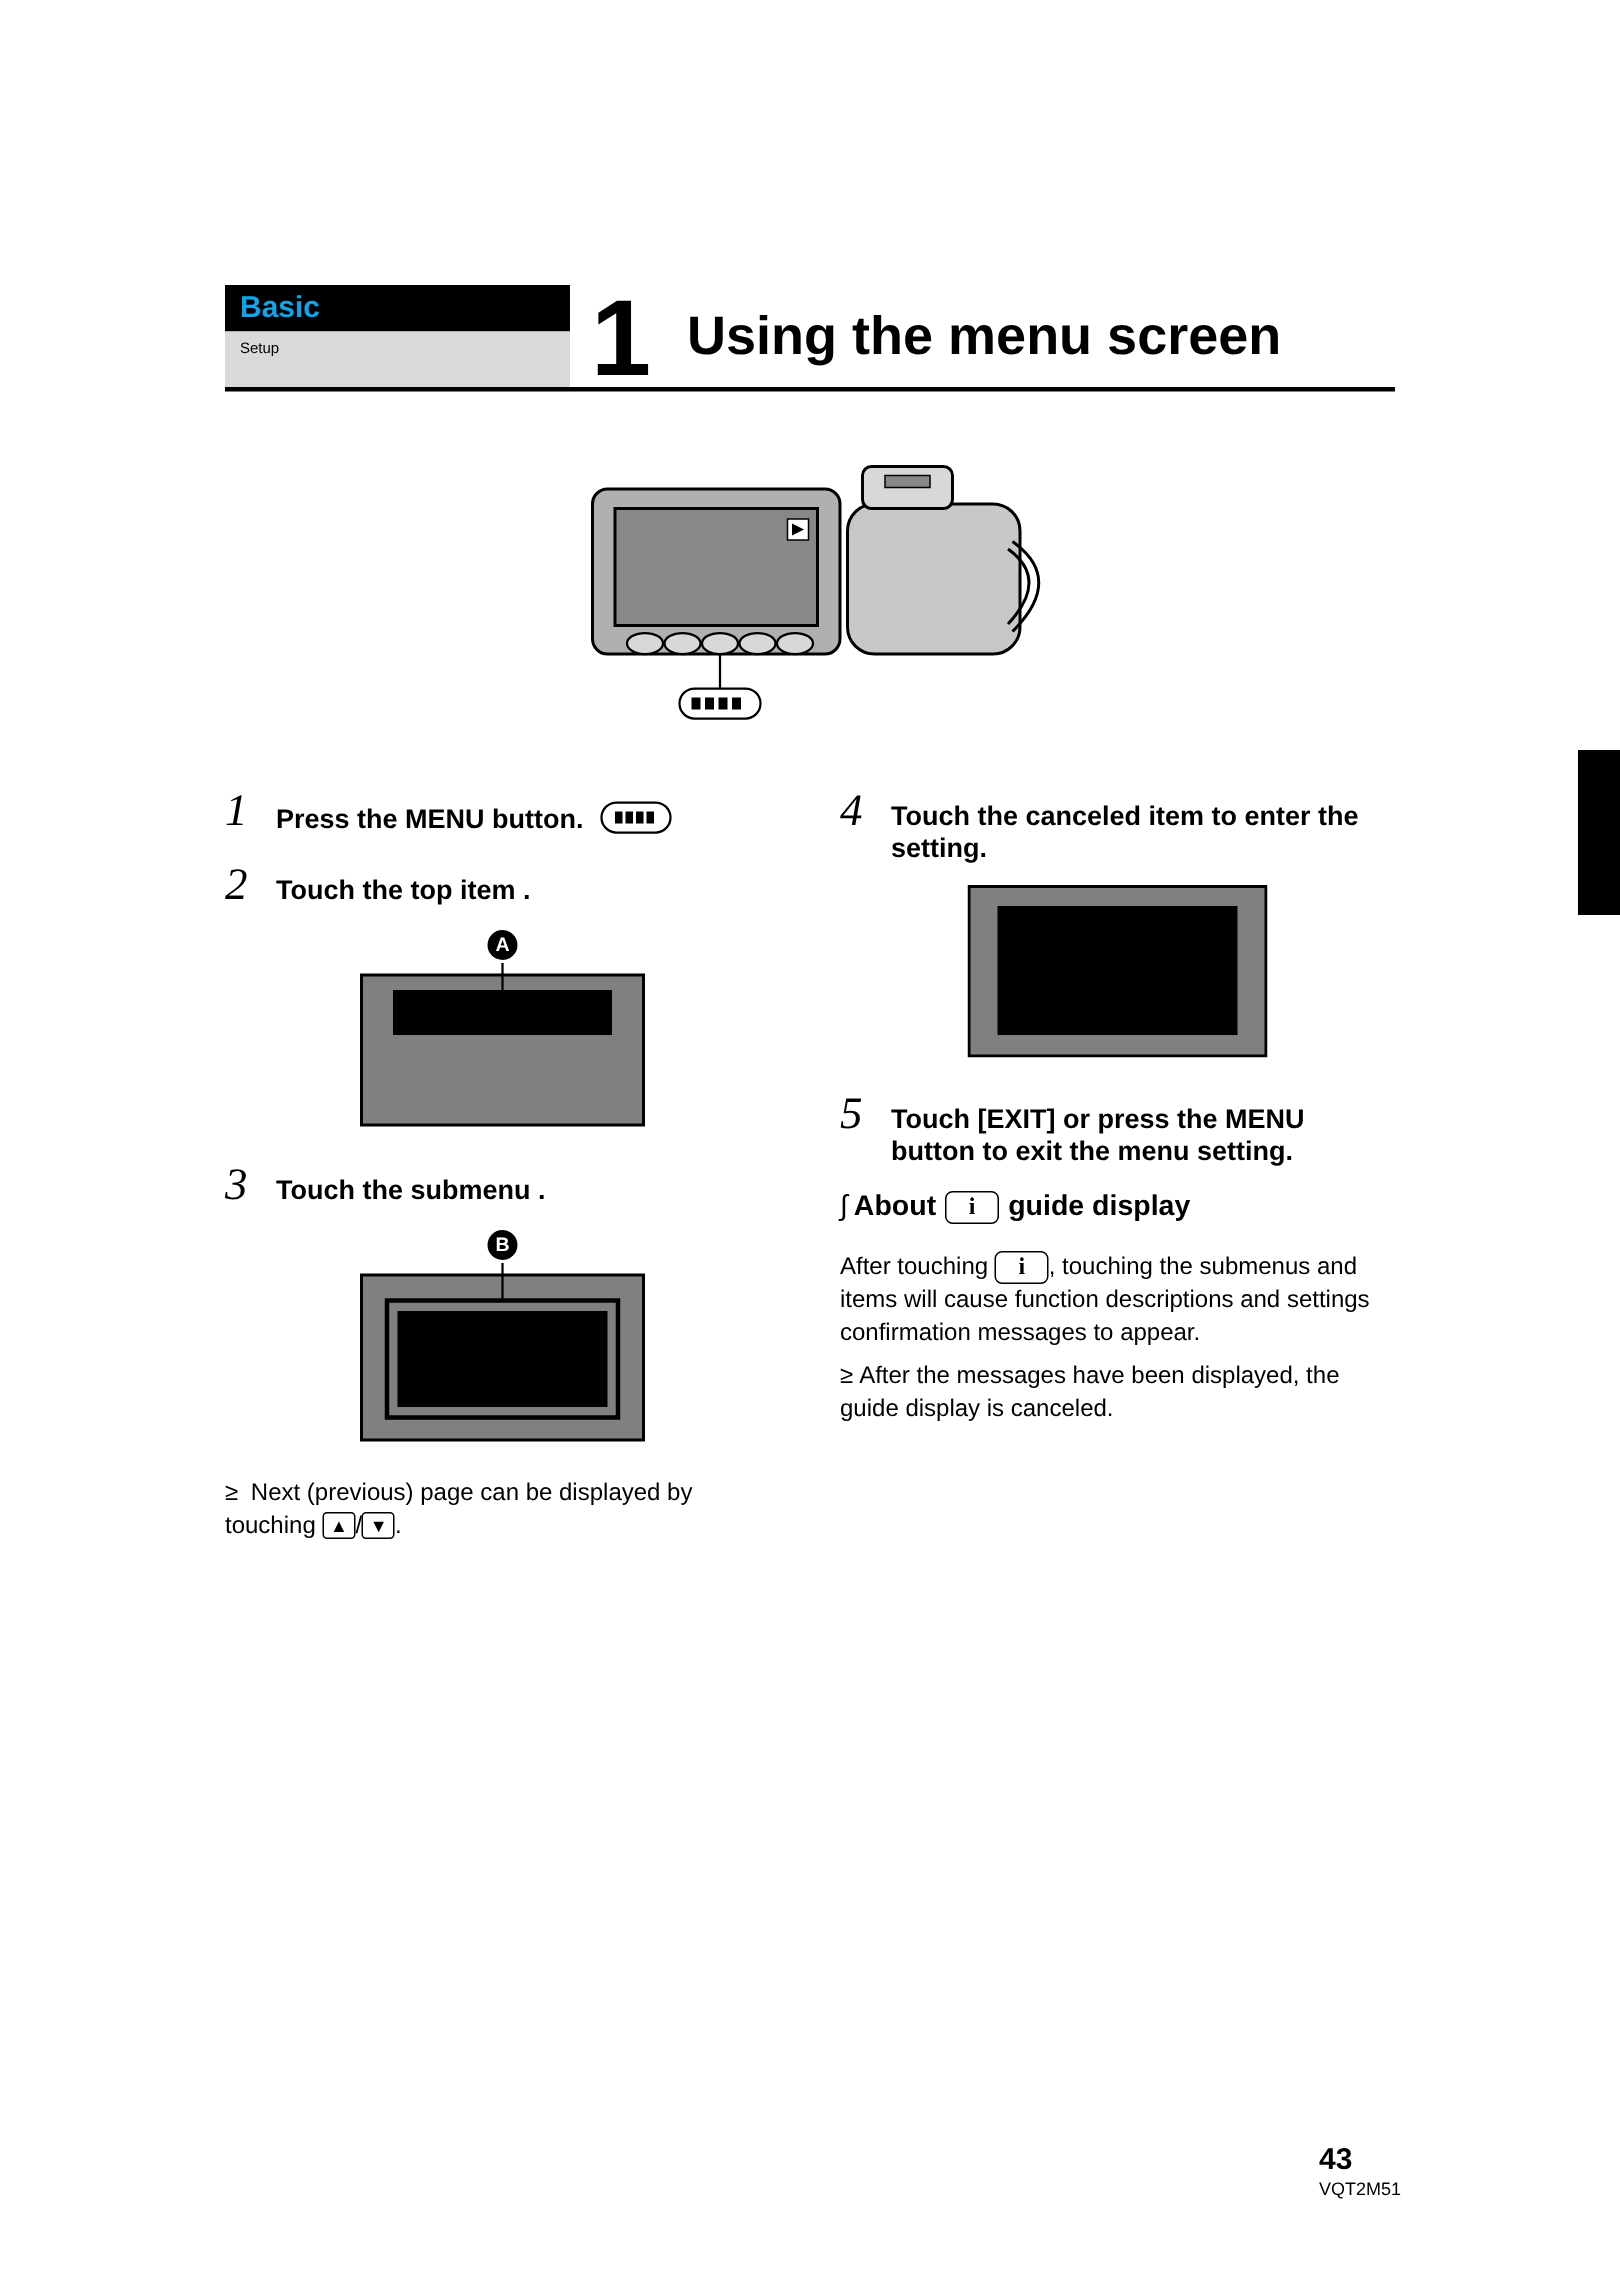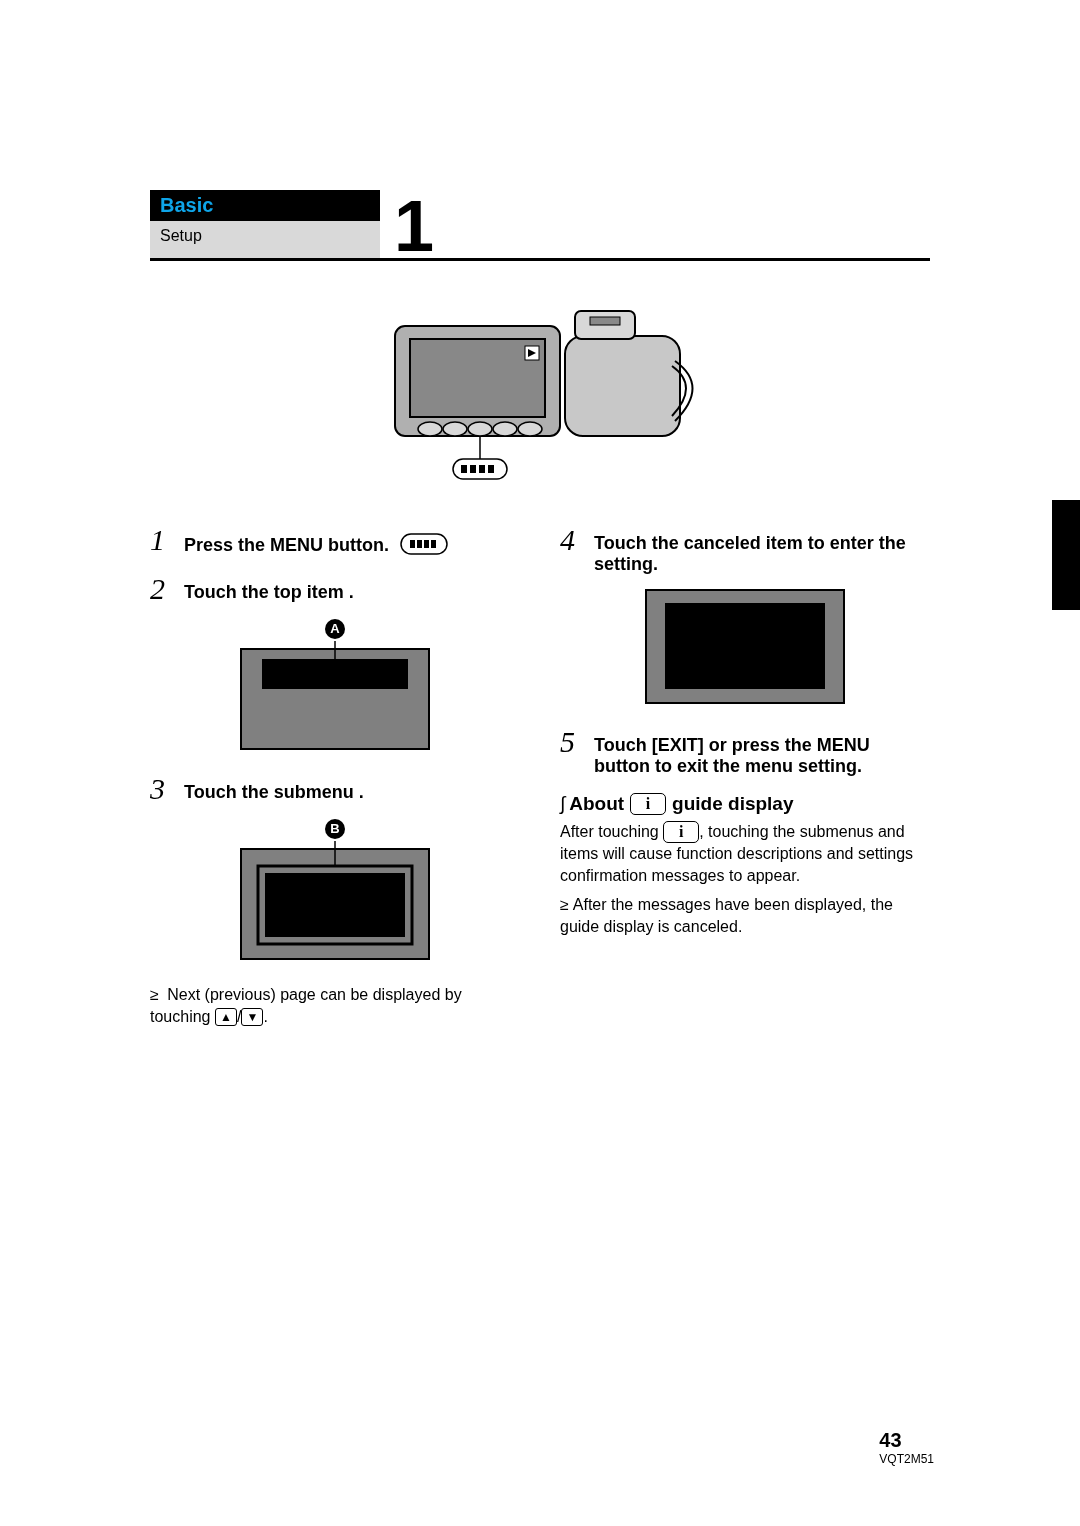--- a/index.html
+++ b/index.html
@@ -29,21 +29,21 @@
     background: #000;
     color: #0ea5e9;
     font-weight: bold;
     font-size: 20px;
     padding: 4px 10px 4px 10px;
   }
   .setup-block {
     background: #d9d9d9;
     flex: 1;
     padding: 6px 10px 0 10px;
-    font-size: 16px;
+    font-size: 10px;
     display: flex;
     align-items: flex-start;
   }
   .big-one {
     font-size: 72px;
     font-weight: bold;
     line-height: 1;
     padding: 0 18px 0 14px;
     align-self: flex-end;
     margin-bottom: -4px;
@@ -108,21 +108,21 @@
     display: inline-block;
     border: 1px solid #000;
     border-radius: 3px;
     width: 22px; height: 18px;
     font-size: 12px; line-height: 16px;
     text-align: center; vertical-align: middle;
   }
   .sub-heading {
     font-weight: bold;
     font-size: 19px;
-    margin: 16px 0 6px 0;
+    margin: 16px 0 18px 0;
     display: flex;
     align-items: flex-end;
     gap: 6px;
   }
   .sub-heading .sq::before { content: "∫"; font-weight: normal; margin-right: 4px; }
   .info-box {
     display: inline-flex;
     align-items: center; justify-content: center;
     border: 1.5px solid #000;
     border-radius: 5px;
@@ -160,20 +160,21 @@
 <div class="page">
 
   <div class="header-row">
     <div class="header-left">
       <div class="basic-bar">Basic</div>
       <div class="setup-block">
         <span>Setup</span>
       </div>
     </div>
     <div class="big-one">1</div>
+    <div class="title">Using the menu screen</div>
   </div>
 
   <div class="camera-area">
     <svg class="camera-svg" width="330" height="200" viewBox="0 0 330 200">
 
       <rect x="190" y="45" width="115" height="100" rx="18" fill="#c8c8c8" stroke="#000" stroke-width="2"></rect>
       <rect x="200" y="20" width="60" height="28" rx="6" fill="#d8d8d8" stroke="#000" stroke-width="2"></rect>
       <rect x="215" y="26" width="30" height="8" fill="#888" stroke="#000"></rect>
 
       <path d="M300 70 Q335 95 300 130" fill="none" stroke="#000" stroke-width="2"></path>

